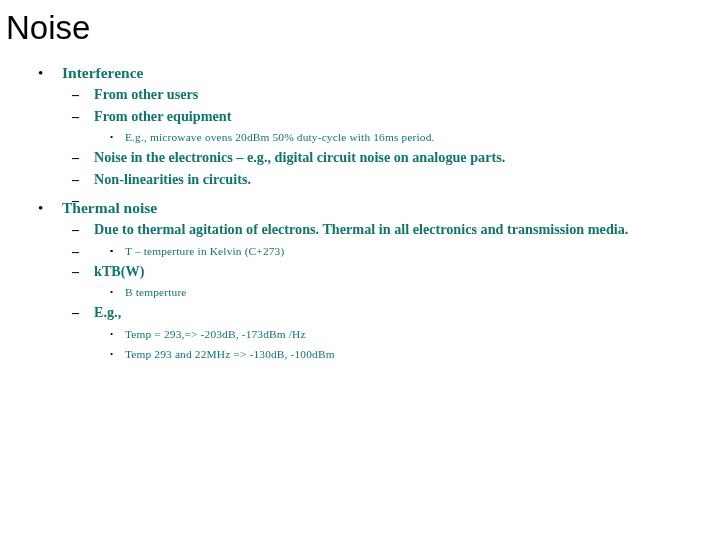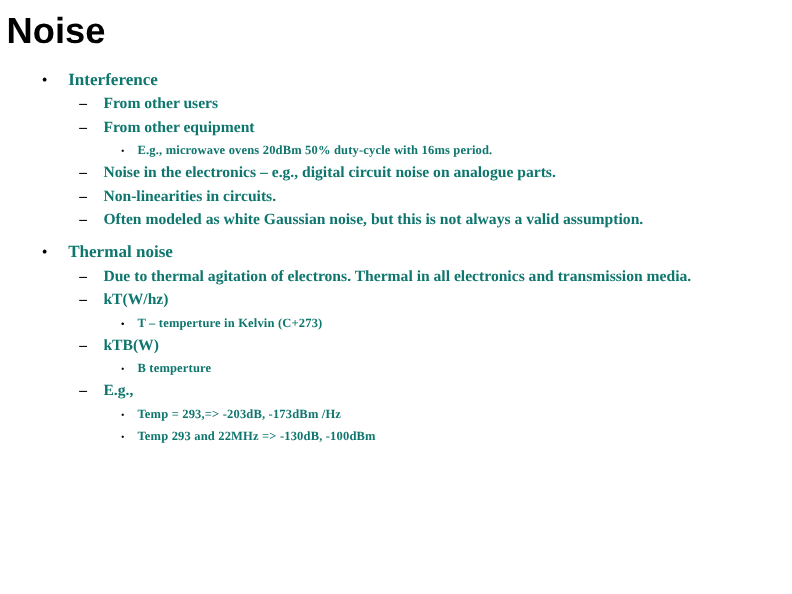--- a/index.html
+++ b/index.html
@@ -26,21 +26,21 @@
   }
 
   
   #slide-title {
     position: absolute;
     left: 6px;
     top: 8px;
     width: 700px;
     font-family: "Liberation Sans", "DejaVu Sans", sans-serif;
     font-size: 33px;
-    font-weight: 700;
+    font-weight: 400;
     line-height: 40px;
     letter-spacing: 0px;
     color: #000000;
     white-space: nowrap;
   }
 
   
   #outline {
     position: absolute;
     left: 0;
@@ -104,21 +104,21 @@
     left: 110px;
     font-size: 9px;
     line-height: 20px;
     font-weight: 400;
   }
   .lvl3 .bullet-text {
     margin-left: 125px;
     padding-right: 24px;
     font-size: 11.4px;
     line-height: 20px;
-    font-weight: 700;
+    font-weight: 400;
     letter-spacing: 0.15px;
   }
 
   
   .gap-before {
     margin-top: 7px;
   }
 </style>
 </head>
 <body>
@@ -147,33 +147,31 @@
       <div class="bullet-row lvl2">
         <span class="bullet-mark">–</span>
         <span class="bullet-text">Noise in the electronics – e.g., digital circuit noise on analogue parts.</span>
       </div>
       <div class="bullet-row lvl2">
         <span class="bullet-mark">–</span>
         <span class="bullet-text">Non-linearities in circuits.</span>
       </div>
       <div class="bullet-row lvl2">
         <span class="bullet-mark">–</span>
-        <span class="bullet-text">Often modeled as white Gaussian noise, but this is not always a valid assumption.</span>
       </div>
       <div class="bullet-row lvl1 gap-before">
         <span class="bullet-mark">•</span>
         <span class="bullet-text">Thermal noise</span>
       </div>
       <div class="bullet-row lvl2">
         <span class="bullet-mark">–</span>
         <span class="bullet-text">Due to thermal agitation of electrons. Thermal in all electronics and transmission media.</span>
       </div>
       <div class="bullet-row lvl2">
         <span class="bullet-mark">–</span>
-        <span class="bullet-text">kT(W/hz)</span>
       </div>
       <div class="bullet-row lvl3">
         <span class="bullet-mark">•</span>
       </div>
       <div class="bullet-row lvl3">
         <span class="bullet-mark">•</span>
         <span class="bullet-text">T – temperture in Kelvin (C+273)</span>
       </div>
       <div class="bullet-row lvl2">
         <span class="bullet-mark">–</span>

